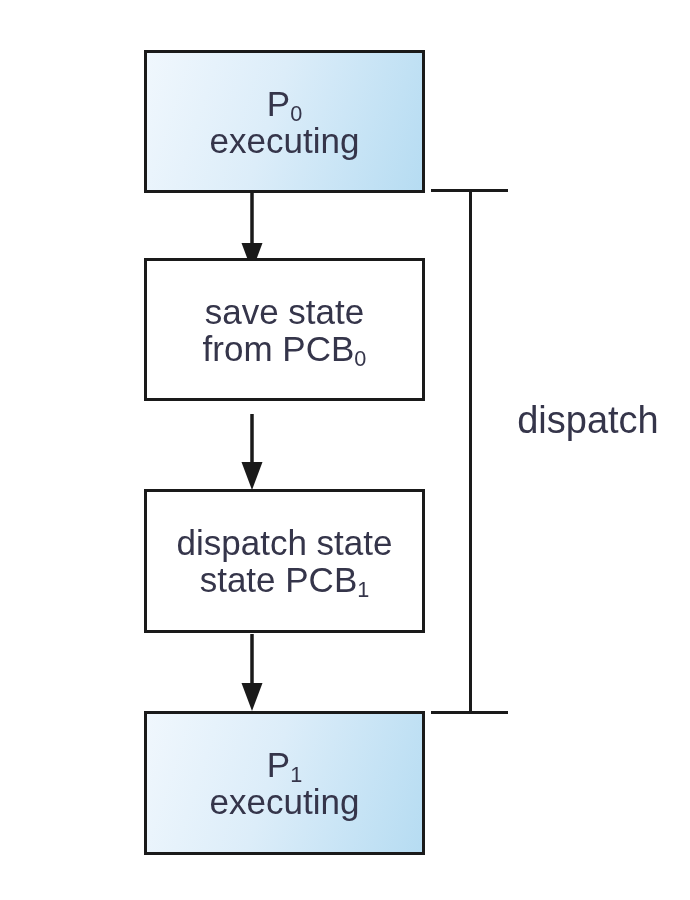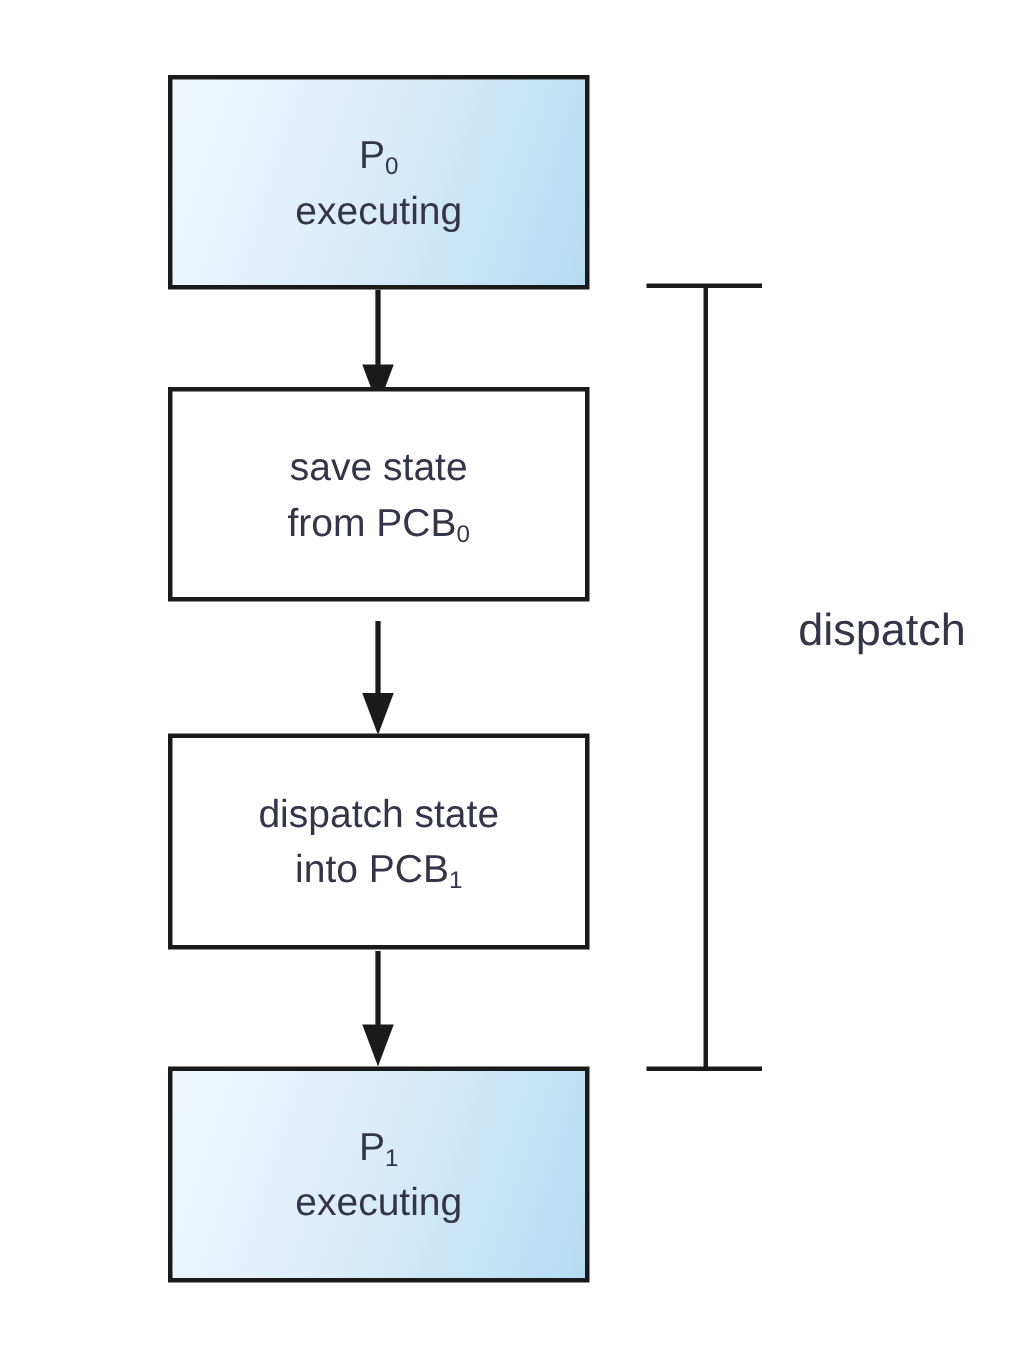--- a/index.html
+++ b/index.html
@@ -13,22 +13,23 @@
   }
   .box {
     position: absolute;
     box-sizing: border-box;
     border: 3px solid #1a1a1a;
     display: flex;
     align-items: center;
     justify-content: center;
     text-align: center;
     color: #35354a;
-    font-size: 26px;
+    font-size: 35px;
     line-height: 37px;
+    margin-left: 32px;
   }
   .box .line { white-space: nowrap; }
   .box.gradient {
     background: linear-gradient(108deg, #f0f7fd 0%, #dcedf9 45%, #b6dcf2 100%);
   }
   .box.white { background: #ffffff; }
   sub {
     font-size: 0.62em;
     line-height: 0;
     vertical-align: -0.25em;
@@ -55,21 +56,21 @@
     background: #1a1a1a;
   }
   .tick-top { top: 189px; }
   .tick-bottom { top: 711px; }
   .bracket-label {
     position: absolute;
     left: 496px;
     top: 401px;
     width: 184px;
     text-align: center;
-    font-size: 30px;
+    font-size: 38px;
     line-height: 39px;
     color: #35354a;
   }
 </style>
 </head>
 <body>
 
 <div class="canvas">
 
   <div class="box gradient" style="left:112px; top:50px; width:281px; height:143px;">
@@ -92,21 +93,21 @@
   </div>
 
   <svg class="arrow" style="top:414px; height:76px;" viewBox="0 0 32 76" preserveAspectRatio="none">
     <line x1="16" y1="0" x2="16" y2="50" stroke="#1a1a1a" stroke-width="3.5"></line>
     <polygon points="16,76 5.5,48 26.5,48" fill="#1a1a1a"></polygon>
   </svg>
 
   <div class="box white" style="left:112px; top:489px; width:281px; height:144px;">
     <div>
       <div class="line"><span>dispatch state</span><sub></sub></div>
-      <div class="line"><span>into PCB</span><sub>1</sub></div>
+      <div class="line"><span>state PCB</span><sub>1</sub></div>
     </div>
   </div>
 
   <svg class="arrow" style="top:634px; height:77px;" viewBox="0 0 32 77" preserveAspectRatio="none">
     <line x1="16" y1="0" x2="16" y2="51" stroke="#1a1a1a" stroke-width="3.5"></line>
     <polygon points="16,77 5.5,49 26.5,49" fill="#1a1a1a"></polygon>
   </svg>
 
   <div class="box gradient" style="left:112px; top:711px; width:281px; height:144px;">
     <div>

